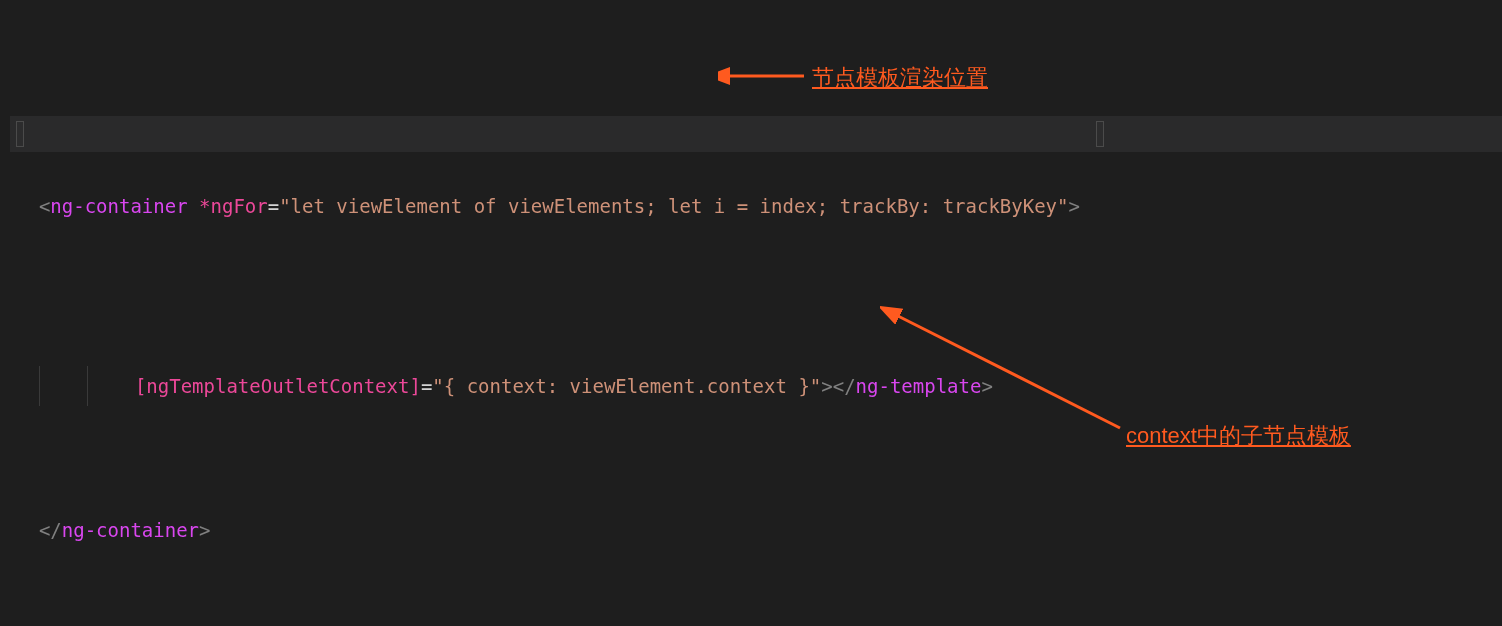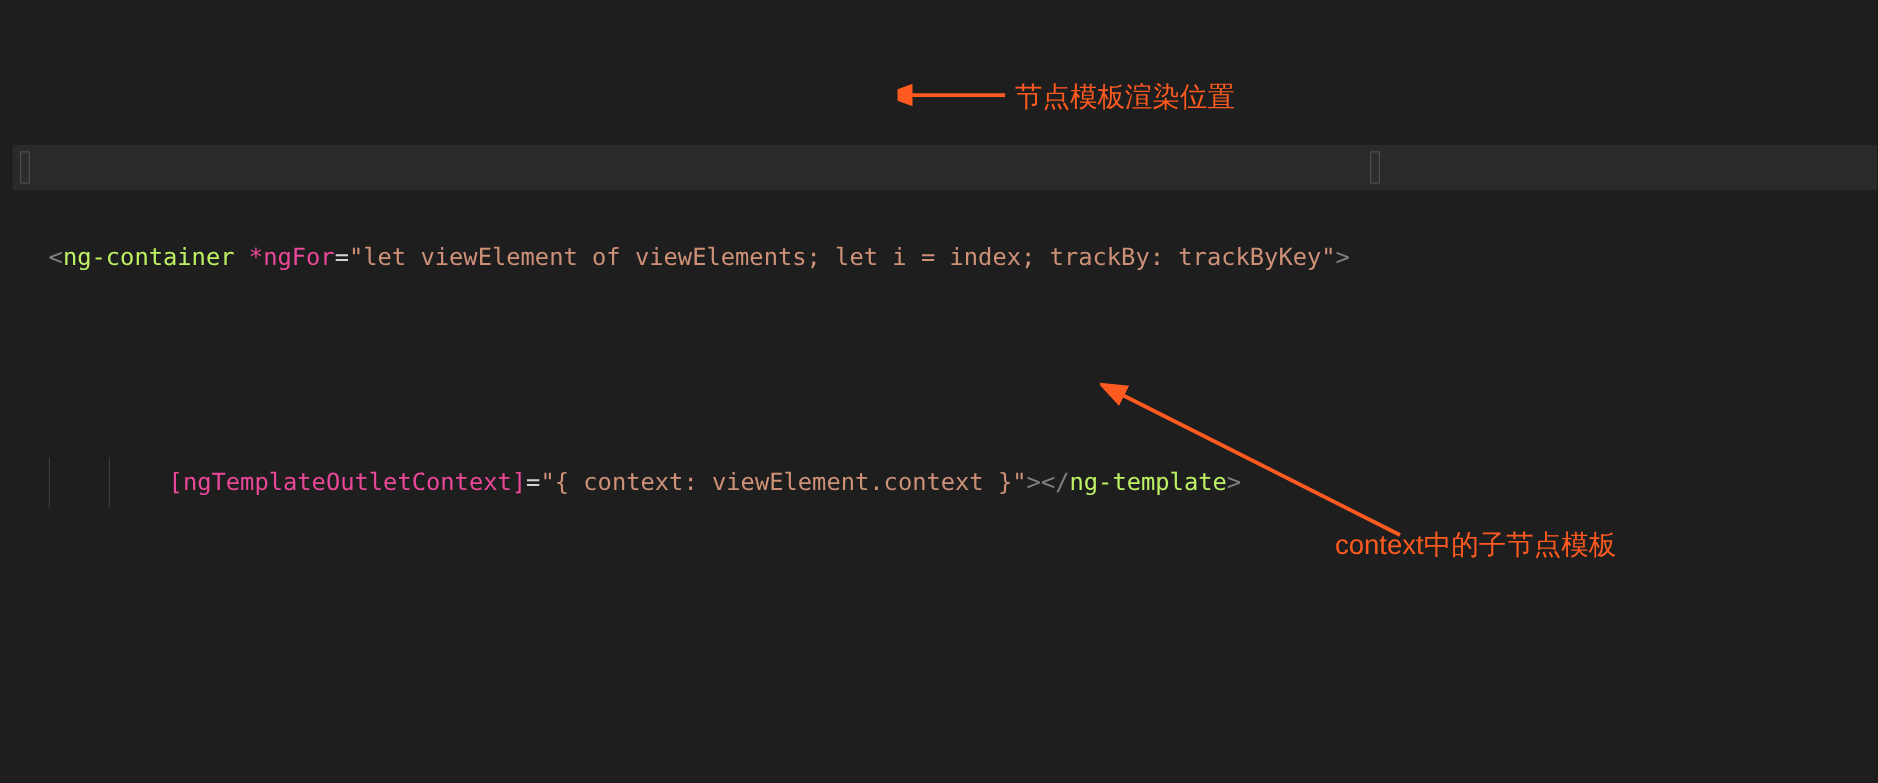--- a/index.html
+++ b/index.html
@@ -36,34 +36,35 @@
   }
   .indent::before {
     content: "";
     position: absolute;
     left: 0; top: -2px;
     width: 1px; height: 40px;
     background: #3a3a3a;
   }
   
   .br   { color: #808080; }   
-  .tag  { color: #bef264; }   
+  .tag  { color: #d946ef; }   
   .attr { color: #ec4899; }   
   .op   { color: #d4d4d4; }   
   .str  { color: #ce9178; }   
   .txt  { color: #d4d4d4; }   
 
   
   .anno {
     position: absolute;
     color: #ff5a1f;
     font-family: -apple-system, "PingFang SC", "Microsoft YaHei", sans-serif;
     font-size: 22px;
     font-weight: 400;
     pointer-events: none;
+    text-decoration: underline;
   }
   .arrow-svg {
     position: absolute;
     pointer-events: none;
   }
   .selbox {
     position: absolute;
     border: 1px solid #4b4b4b;
     background: rgba(80,80,80,.08);
     width: 8px; height: 26px;
@@ -82,20 +83,23 @@
 </div>
 
 
 
 
 <div class="line">
   <span class="indent"></span><span class="indent"></span><span class="attr">[ngTemplateOutletContext]</span><span class="op">=</span><span class="str">"{ context: viewElement.context }"</span><span class="br">&gt;&lt;/</span><span class="tag">ng-template</span><span class="br">&gt;</span>
 </div>
 
 
+<div class="line">
+  <span class="br">&lt;/</span><span class="tag">ng-container</span><span class="br">&gt;</span>
+</div>
 
 
 
 
 
 
 
 
 
 
@@ -139,13 +143,13 @@
 <div class="anno" style="left:812px;top:60px;">节点模板渲染位置</div>
 
 <svg class="arrow-svg" style="left:880px;top:300px;width:260px;height:140px;">
   <defs>
     <marker id="ah2" markerWidth="10" markerHeight="10" refX="2" refY="3" orient="auto">
       <path d="M0,0 L0,6 L8,3 z" fill="#ff5a1f"></path>
     </marker>
   </defs>
   <line x1="240" y1="128" x2="14" y2="14" stroke="#ff5a1f" stroke-width="3" marker-end="url(#ah2)"></line>
 </svg>
-<div class="anno" style="left:1068px;top:418px;">context中的子节点模板</div>
+<div class="anno" style="left:1126px;top:418px;">context中的子节点模板</div>
 
 </body></html>

